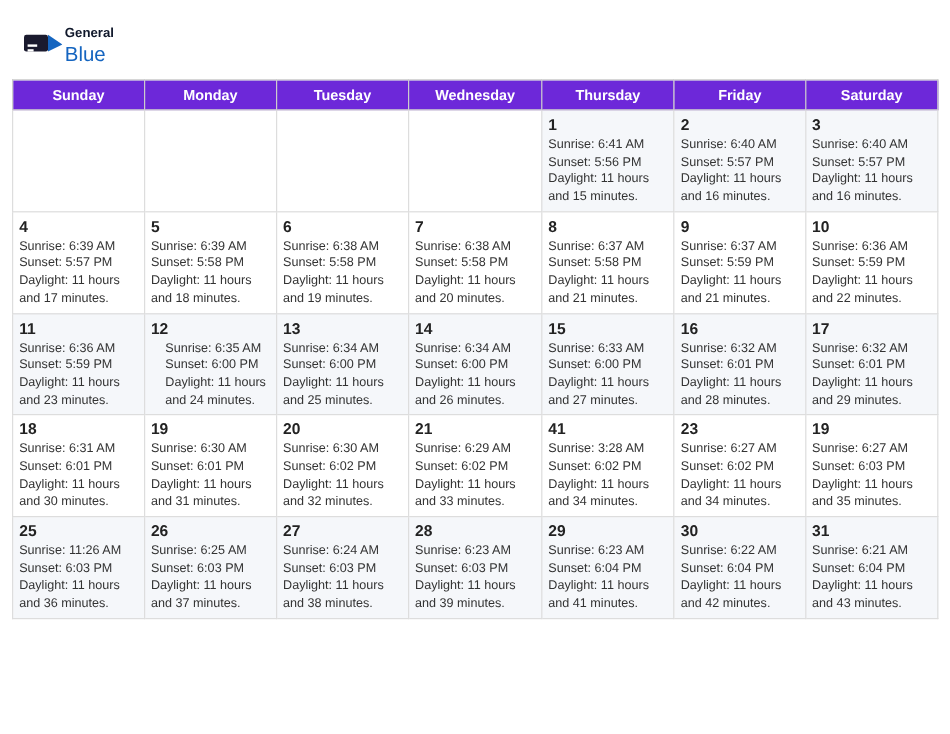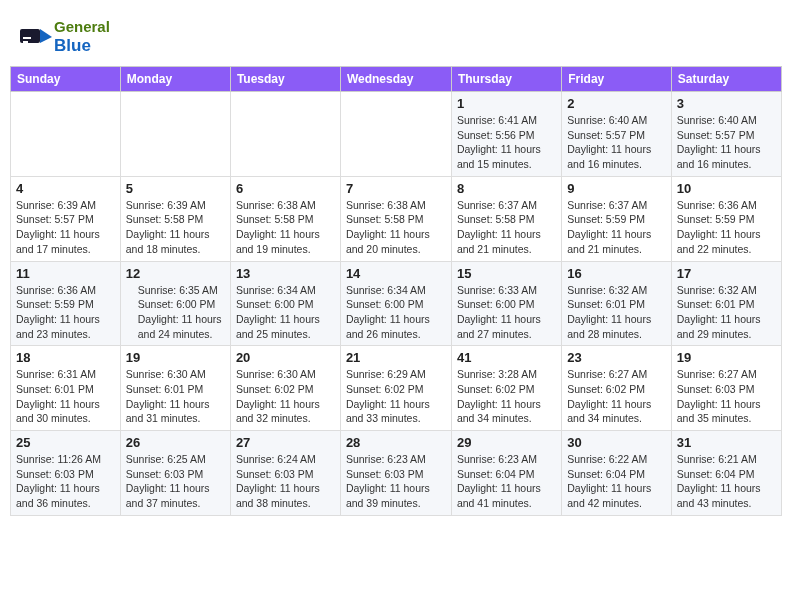--- a/index.html
+++ b/index.html
@@ -40,23 +40,23 @@
       color: #444;
       margin-top: 2px;
     }
     .calendar {
       width: 100%;
       border-collapse: collapse;
       margin-top: 6px;
       font-size: 11px;
     }
     .calendar th {
-      background: #8b5cf6;
+      background: #6d28d9;
       color: #fff;
-      text-align: left;
+      text-align: center;
       padding: 5px 6px;
       font-size: 12px;
       font-weight: bold;
       border: 1px solid #ccc;
       margin-left: 48px;
     }
     .calendar td {
       vertical-align: top;
       padding: 4px 5px;
       border: 1px solid #ddd;
@@ -93,24 +93,24 @@
   <div class="logo">
     <div class="logo-row">
       <svg width="32" height="32" viewBox="0 0 32 32">
         <rect x="0" y="8" width="20" height="14" rx="2" fill="#1a1a2e"></rect>
         <polygon points="20,8 32,16 20,22" fill="#1565c0"></polygon>
         <rect x="3" y="16" width="8" height="2" fill="#fff"></rect>
         <rect x="3" y="20" width="5" height="2" fill="#fff"></rect>
       </svg>
       <div>
         <div>
-          <span style="font-size:15px;font-weight:bold;color:#4d7c0f;">General</span>
+          <span style="font-size:11px;font-weight:bold;color:#0f172a;">General</span>
         </div>
         <div>
-          <span style="font-size:17px;font-weight:bold;color:#1565c0;margin-top:21px;">Blue</span>
+          <span style="font-size:17px;font-weight:normal;color:#1565c0;margin-top:21px;">Blue</span>
         </div>
       </div>
     </div>
   </div>
   <div class="title-block">
   </div>
 </div>
 
 <table class="calendar">
   <thead>

